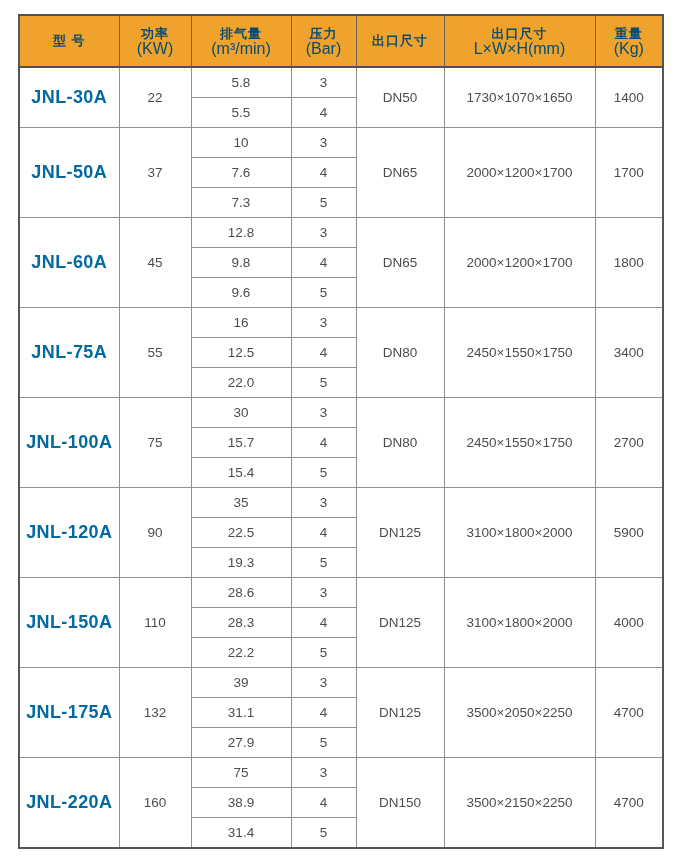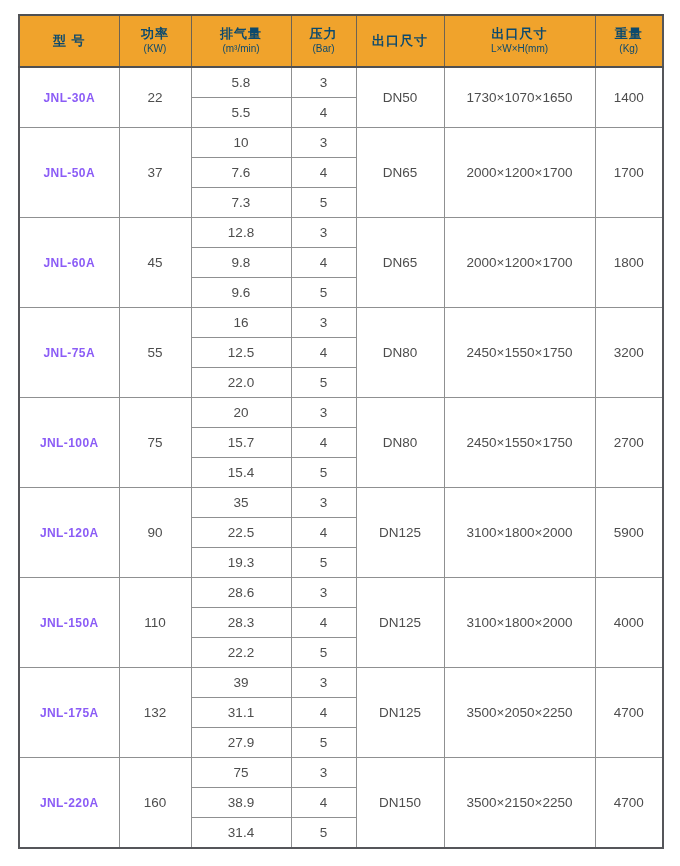--- a/index.html
+++ b/index.html
@@ -13,28 +13,28 @@
     border-collapse:collapse;table-layout:fixed;width:644px;
     border:2px solid #55565a;
   }
   th{
     background:#F0A32C;color:#0c4a6e;
     font-size:13px;font-weight:bold;text-align:center;vertical-align:middle;
     border:1px solid #6e6352;border-top:2px solid #4f5052;border-bottom:2px solid #4f5052;
     height:50px;padding:0 2px;
   }
   th .t1{display:block;line-height:16px;letter-spacing:1px;}
-  th .t2{display:block;line-height:14px;font-weight:normal;font-size:10px;letter-spacing:0;}
+  th .t2{display:block;line-height:14px;font-weight:normal;font-size:16px;letter-spacing:0;}
   th .t2:empty{display:none;}
   td{
     border:1px solid #8f9091;color:#4d4d4d;
     font-size:13.5px;text-align:center;vertical-align:middle;
     height:29px;padding:0 2px;background:#ffffff;
   }
-  td.model{font-weight:bold;color:#8b5cf6;letter-spacing:0.4px;font-size:12px;}
+  td.model{font-weight:bold;color:#0369a1;letter-spacing:0.4px;font-size:18px;}
 </style>
 </head>
 <body>
 
 <div class="table-wrap">
   <table>
     <colgroup>
       <col style="width:100px">
         <col style="width:72px">
         <col style="width:100px">
@@ -123,34 +123,34 @@
           <td>9.6</td>
           <td>5</td>
         </tr>
         <tr>
           <td rowspan="3" class="model">JNL-75A</td>
           <td rowspan="3">55</td>
           <td>16</td>
           <td>3</td>
           <td rowspan="3">DN80</td>
           <td rowspan="3">2450×1550×1750</td>
-          <td rowspan="3">3200</td>
+          <td rowspan="3">3400</td>
         </tr>
         <tr>
           <td>12.5</td>
           <td>4</td>
         </tr>
         <tr>
           <td>22.0</td>
           <td>5</td>
         </tr>
         <tr>
           <td rowspan="3" class="model">JNL-100A</td>
           <td rowspan="3">75</td>
-          <td>20</td>
+          <td>30</td>
           <td>3</td>
           <td rowspan="3">DN80</td>
           <td rowspan="3">2450×1550×1750</td>
           <td rowspan="3">2700</td>
         </tr>
         <tr>
           <td>15.7</td>
           <td>4</td>
         </tr>
         <tr>

